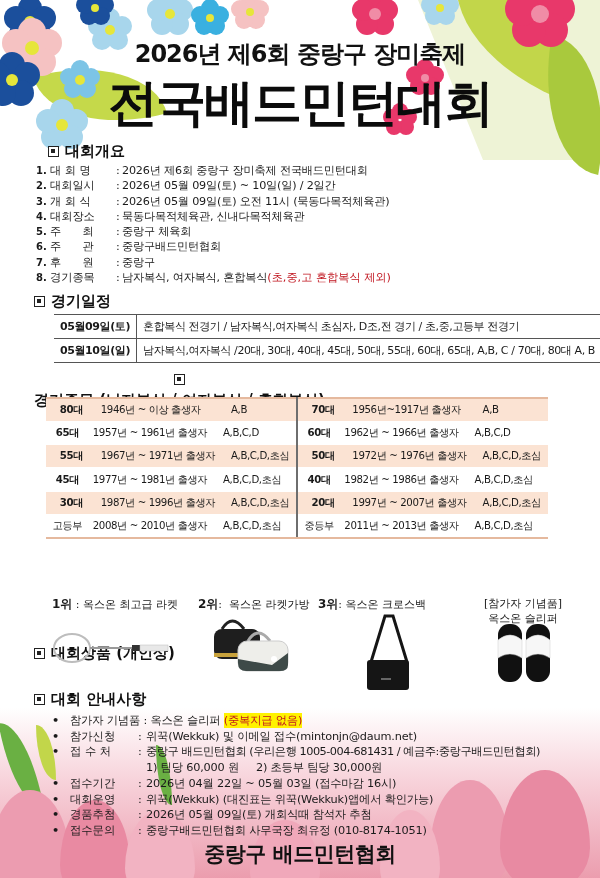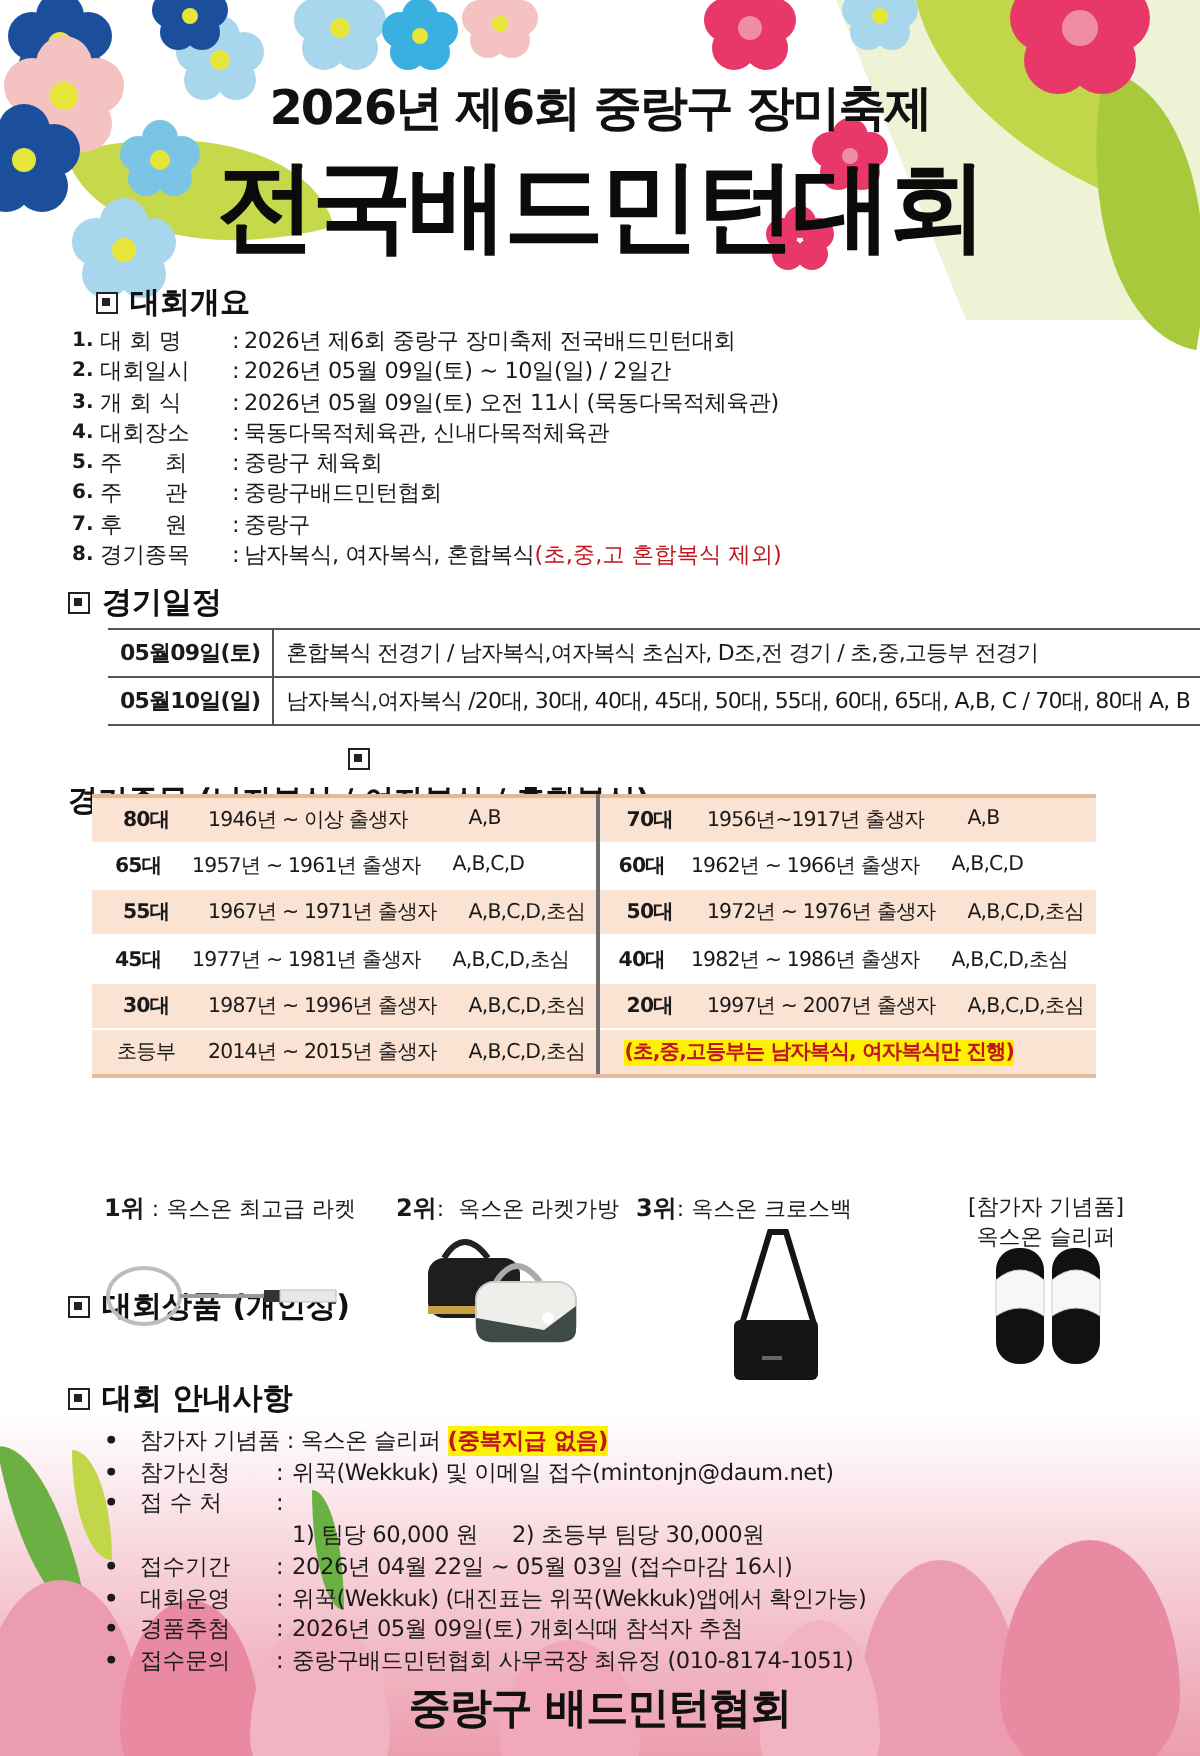--- a/index.html
+++ b/index.html
@@ -357,25 +357,27 @@
       <td class="grade">A,B,C,D,초심</td>
     </tr>
     <tr class="odd">
       <td class="age">30대</td>
       <td class="born">1987년 ~ 1996년 출생자</td>
       <td class="grade sep">A,B,C,D,초심</td>
       <td class="age">20대</td>
       <td class="born">1997년 ~ 2007년 출생자</td>
       <td class="grade">A,B,C,D,초심</td>
     </tr>
-    <tr class="odd">
-      <td class="age" style="font-weight:normal;">초등부</td>
-      <td class="born">2014년 ~ 2015년 출생자</td>
+    <tr>
+      <td class="age" style="font-weight:normal;">고등부</td>
+      <td class="born">2008년 ~ 2010년 출생자</td>
       <td class="grade sep">A,B,C,D,초심</td>
-      <td colspan="3"><span class="highlight">(초,중,고등부는 남자복식, 여자복식만 진행)</span></td>
+      <td class="age" style="font-weight:normal;">중등부</td>
+      <td class="born">2011년 ~ 2013년 출생자</td>
+      <td class="grade">A,B,C,D,초심</td>
     </tr>
   </tbody>
     </table>
 
   <div class="section-head" style="top:596px;margin-top:48px;">
     <span class="sq-icon"></span>
     <span>대회상품 (개인상)</span>
   </div>
 
   <div class="prize" style="left:52px;top:596px;">
@@ -419,32 +421,33 @@
     <path d="M32 18 Q44 8 56 18 L56 36 Q44 28 32 36 Z" fill="#f7f7f7" stroke="#ccc" stroke-width="0.5"></path>
   </svg>
 
   <div class="section-head" style="top:690px;">
     <span class="sq-icon"></span>
     <span style="font-weight:bold;">대회 안내사항</span>
   </div>
   <ul class="notice-list">
     <li>
         <span class="bullet">•</span>
-        <span class="text"><span>참가자 기념품</span> : <span style="white-space:pre;">옥스온 슬리퍼 </span><span class="highlight" style="color:#c0141e;font-weight:bold;">(중복지급 없음)</span></span>
+        <span class="text"><span>참가자 기념품</span> : <span style="white-space:pre;">옥스온 슬리퍼 </span><span class="highlight" style="color:#c0141e;font-weight:normal;">(중복지급 없음)</span></span>
       </li>
     <li>
         <span class="bullet">•</span>
         <span class="nt-label">참가신청</span>
         <span class="nt-colon">:</span>
         <span class="text">위꾹(Wekkuk) 및 이메일 접수(mintonjn@daum.net)</span>
       </li>
     <li>
         <span class="bullet">•</span>
         <span class="nt-label">접 수 처</span>
         <span class="nt-colon">:</span>
+        <span class="text" style="letter-spacing:-0.5px;">중랑구 배드민턴협회 (우리은행 1005-004-681431 / 예금주:중랑구배드민턴협회)</span>
       </li>
     <li>
         <span class="nt-indent text" style="white-space:pre;">1) 팀당 60,000 원     2) 초등부 팀당 30,000원</span>
       </li>
     <li>
         <span class="bullet">•</span>
         <span class="nt-label">접수기간</span>
         <span class="nt-colon">:</span>
         <span class="text">2026년 04월 22일 ~ 05월 03일 (접수마감 16시)</span>
       </li>

